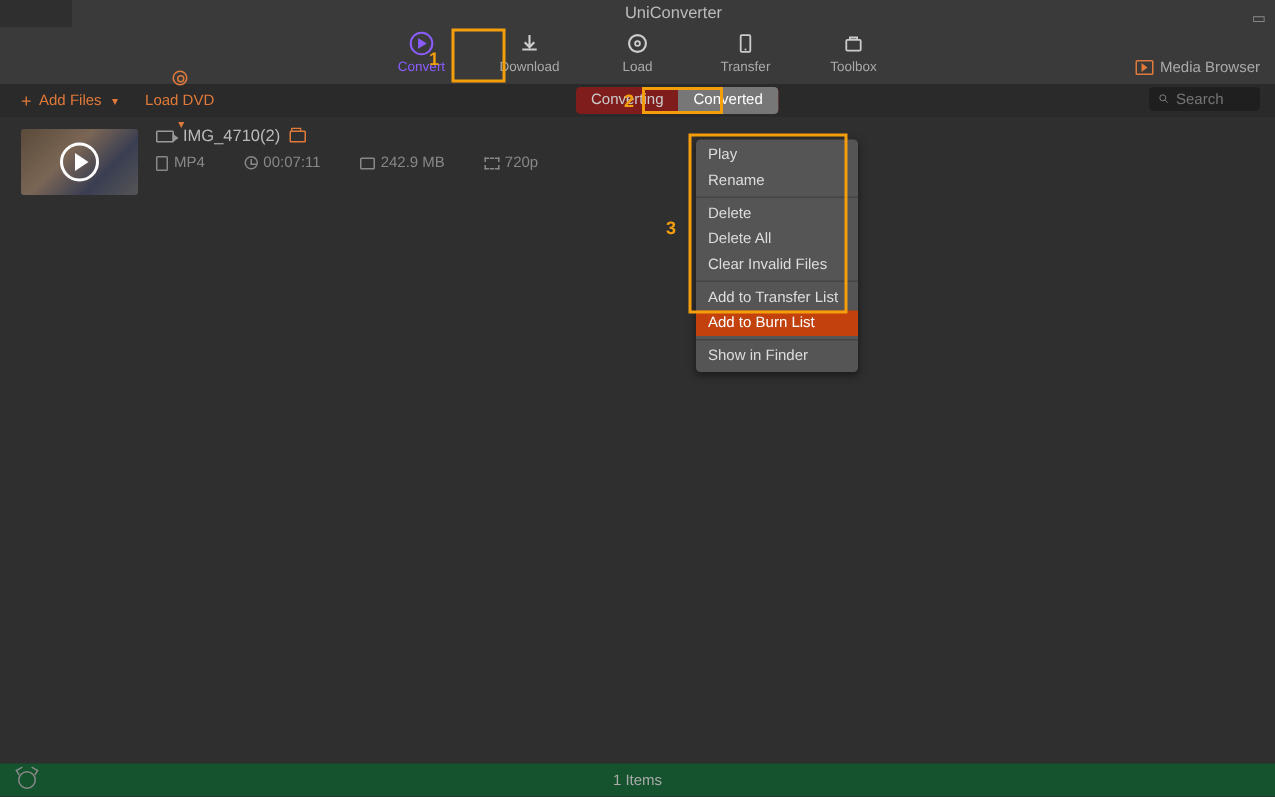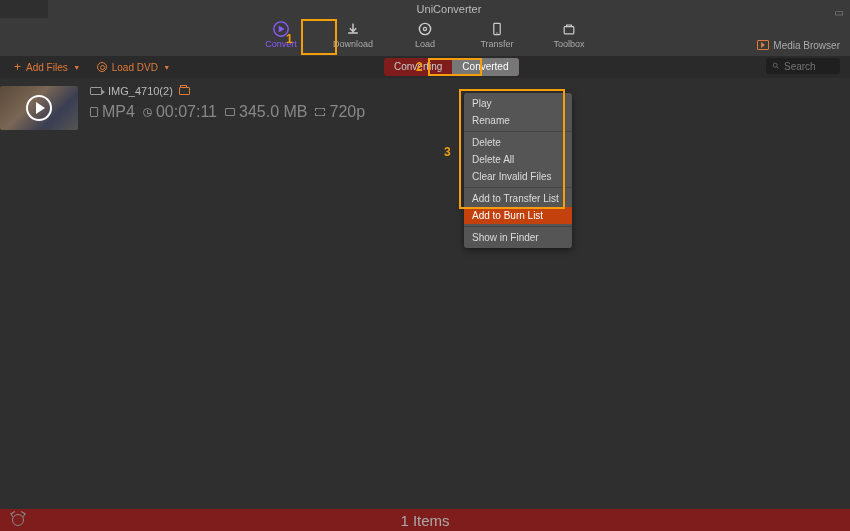--- a/index.html
+++ b/index.html
@@ -32,46 +32,46 @@
   .seg { padding: 3px 10px; font-size:10px; color:#ccc; cursor:pointer; }
   .seg.active { background:#777; color:#fff; }
   .hl2 { position:absolute; left:428px; top:58px; width:54px; height:18px; border:2px solid #f59e0b; z-index:5; pointer-events:none; }
   .n2 { position:absolute; left:416px; top:60px; font-weight:bold; font-size:12px; color:#f59e0b; z-index:6;}
 
   .searchwrap { position:absolute; right:10px; top:2px; display:flex; align-items:center; background:#1f1f1f; border-radius:3px; padding:2px 6px; width:74px; height:16px;}
   .searchwrap svg { width:10px; height:10px; }
   .searchwrap input { background:transparent; border:0; outline:0; color:#aaa; font-size:10px; width:50px; margin-left:4px;}
 
   .list { padding: 6px 0 0 0; }
-  .fileitem { display:flex; align-items:flex-start; gap:12px; padding: 0px 0 10px 0;}
+  .fileitem { display:flex; align-items:flex-start; gap:12px; padding: 0px 0 10px 14px;}
   .thumb { width:78px; height:44px; background:linear-gradient(135deg,#5a4a3a 0%, #7a6655 40%, #3a3e52 70%, #555 100%); border-radius:2px; position:relative; display:flex; align-items:center; justify-content:center; margin-top:2px;}
   .playcircle { width:26px;height:26px;border:2px solid #fff;border-radius:50%;display:flex;align-items:center;justify-content:center;}
   .playtri { width:0;height:0;border-left:9px solid #fff;border-top:6px solid transparent;border-bottom:6px solid transparent;margin-left:2px;}
   .meta { display:flex; flex-direction:column; gap:6px; padding-top:1px;}
   .titlerow { display:flex; align-items:center; gap:6px; color:#bbb; font-size:11px;}
   .camicon { width:12px;height:8px;border:1px solid #999;border-radius:1px;position:relative;display:inline-block;}
   .camicon::after{content:"";position:absolute;right:-4px;top:1px;width:0;height:0;border-left:4px solid #999;border-top:3px solid transparent;border-bottom:3px solid transparent;}
   .foldericon { width:11px;height:8px;border:1px solid #e07a3a;border-radius:1px;position:relative;display:inline-block;top:0;}
   .foldericon::before{content:"";position:absolute;top:-3px;left:0;width:5px;height:2px;border:1px solid #e07a3a;border-bottom:0;border-radius:1px 1px 0 0;}
-  .detailrow { display:flex; align-items:center; gap:8px; color:#888; font-size:16px;}
+  .detailrow { display:flex; align-items:center; gap:26px; color:#888; font-size:10px;}
   .detailrow span { display:flex; align-items:center; gap:4px;}
   .docicon{width:8px;height:10px;border:1px solid #888;border-radius:1px;display:inline-block;}
   .clockicon{width:9px;height:9px;border:1px solid #888;border-radius:50%;display:inline-block;position:relative;}
   .clockicon::after{content:"";position:absolute;width:3px;height:3px;border-left:1px solid #888;border-bottom:1px solid #888;top:1px;left:3px;}
   .hdicon{width:10px;height:8px;border:1px solid #888;border-radius:1px;display:inline-block;}
   .resicon{width:10px;height:8px;border:1px dashed #888;display:inline-block;}
 
   .contextmenu { position:absolute; left:464px; top:93px; width:108px; background:#555; border-radius:3px; padding:2px 0; z-index:7; box-shadow:0 2px 6px rgba(0,0,0,.5); font-size:10px;}
   .ctx-item { padding:3px 8px; color:#ddd; cursor:pointer; white-space:nowrap;}
   .ctx-item.hover { background:#c2410c; color:#fff;}
   .ctx-sep { height:1px; background:#444; margin:2px 0;}
   .hl3 { position:absolute; left:459px; top:89px; width:106px; height:120px; border:2px solid #f59e0b; z-index:8; pointer-events:none;}
   .n3 { position:absolute; left:444px; top:145px; font-weight:bold; color:#f59e0b; font-size:12px; z-index:8;}
 
-  .statusbar { position:absolute; bottom:0; left:0; right:0; height:22px; background:#7f1d1d; display:flex; align-items:center; justify-content:center; color:#aaa; font-size:15px;margin-top:28px;}
+  .statusbar { position:absolute; bottom:0; left:0; right:0; height:22px; background:#14532d; display:flex; align-items:center; justify-content:center; color:#aaa; font-size:10px;margin-top:28px;}
   .alarmicon { position:absolute; left:12px; width:12px; height:12px; border:1.5px solid #888; border-radius:50%;}
   .alarmicon::before{content:"";position:absolute;top:-3px;left:-2px;width:4px;height:3px;border-top:1.5px solid #888;border-left:1.5px solid #888;transform:rotate(-30deg);}
   .alarmicon::after{content:"";position:absolute;top:-3px;right:-2px;width:4px;height:3px;border-top:1.5px solid #888;border-right:1.5px solid #888;transform:rotate(30deg);}
 </style>
 </head>
 <body>
 
 <div class="titlebar">
   <span>UniConverter</span>
   <span class="win-min">▭</span>
@@ -133,21 +133,21 @@
 
 <div class="hl1"></div>
 <div class="n1">1</div>
 
 <div class="actionbar">
   <div class="addfiles">
     <span class="plus">+</span>
     <span>Add Files</span>
     <span class="caret">▾</span>
   </div>
-  <div class="loaddvd" style="margin-left:18px;">
+  <div class="loaddvd" style="margin-left:18px;flex-direction:column;">
     <span class="discicon"></span>
     <span>Load DVD</span>
     <span class="caret">▾</span>
   </div>
 
   <div class="segmented">
     <div class="seg">Converting</div>
     <div class="seg active">Converted</div>
   </div>
 
@@ -180,21 +180,21 @@
         <span>
             <i class="docicon"></i>
             <span>MP4</span>
           </span>
         <span>
             <i class="clockicon"></i>
             <span>00:07:11</span>
           </span>
         <span>
             <i class="hdicon"></i>
-            <span>345.0 MB</span>
+            <span>242.9 MB</span>
           </span>
         <span>
             <i class="resicon"></i>
             <span>720p</span>
           </span>
       </div>
     </div>
   </div>
 </div>
 

